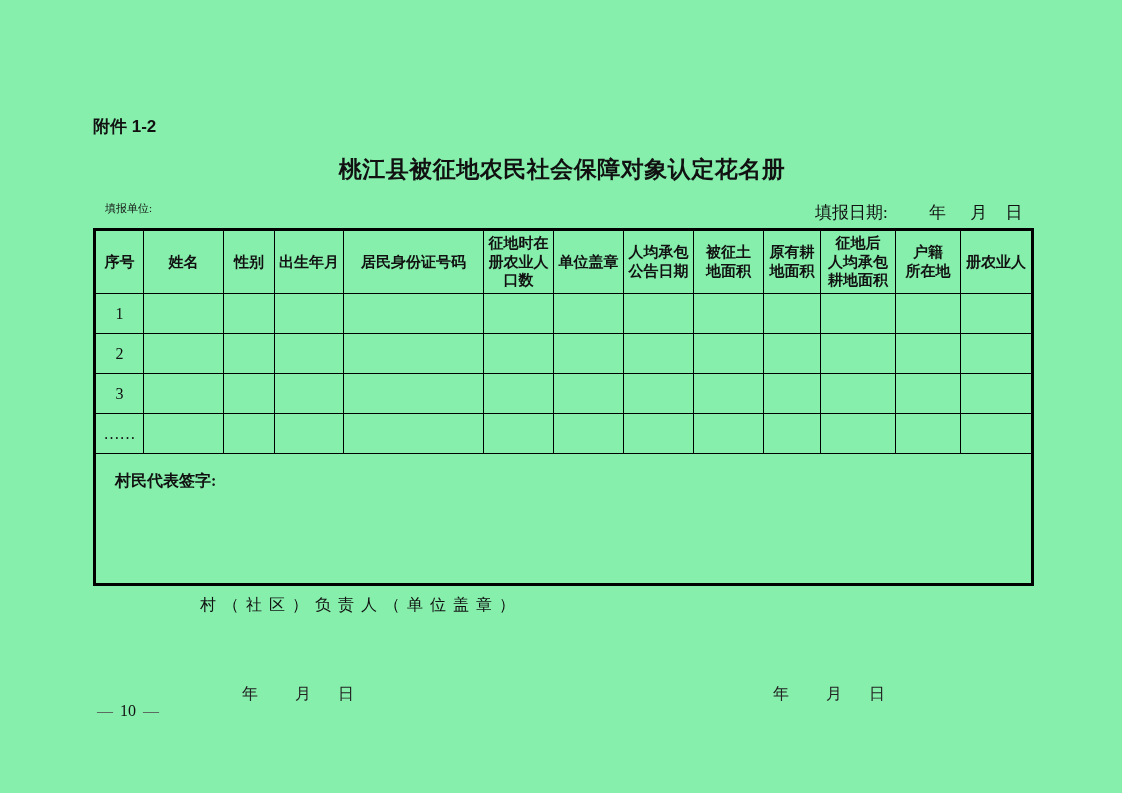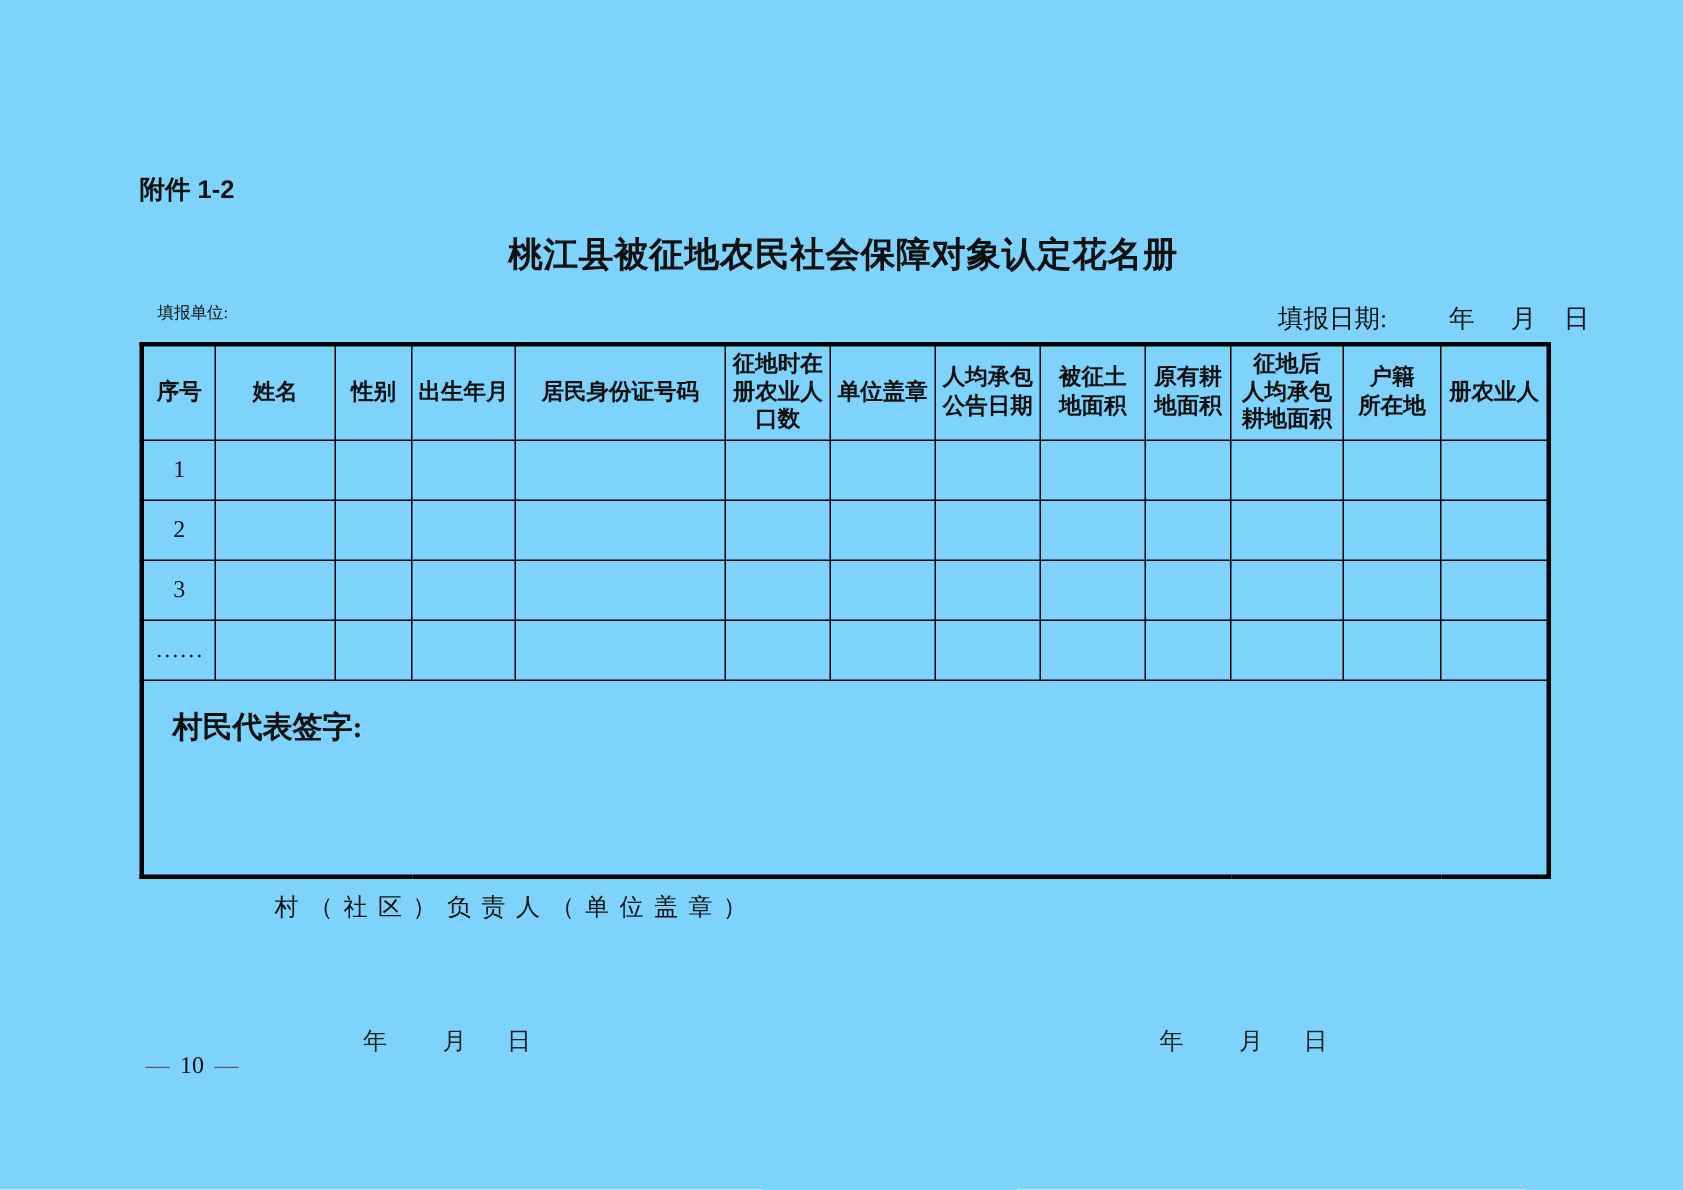--- a/index.html
+++ b/index.html
@@ -1,20 +1,20 @@
 <!DOCTYPE html>
 <html><head>
 <meta charset="utf-8">
 <style>
   html, body { margin: 0; padding: 0; background: #ffffff; }
   .page {
     position: relative;
     width: 1122px;
     height: 793px;
-    background: #7dd3fc;
+    background: #86efac;
     color: #000;
     font-family: "Liberation Serif", serif;
     overflow: hidden;
   }
   .attachment {
     position: absolute;
     left: 93px; top: 115px;
     font-family: "Liberation Sans", sans-serif;
     font-weight: bold;
     font-size: 17px;
@@ -33,21 +33,21 @@
     letter-spacing: 0.5px;
   }
   .meta-unit {
     position: absolute;
     left: 105px; top: 201px;
     font-size: 11px;
     color: #111;
   }
   .meta-date {
     position: absolute;
-    left: 852px; top: 201px;
+    left: 815px; top: 201px;
     font-size: 17px;
     color: #111;
     white-space: nowrap;
   }
   .meta-date .y { margin-left: 37px; }
   .meta-date .m { margin-left: 20px; }
   .meta-date .d { margin-left: 14px; }
 
   table.roster {
     position: absolute;
@@ -81,31 +81,31 @@
     vertical-align: middle;
     color: #111;
   }
   table.roster td.sig-cell {
     height: 112px;
     text-align: left;
     vertical-align: top;
     padding: 17px 0 0 19px;
     font-family: "Liberation Serif", serif;
     font-weight: bold;
-    font-size: 20px;
+    font-size: 16px;
     color: #111;
   }
   .sign-label {
     position: absolute;
     top: 595px;
     font-size: 16px;
     color: #111;
     white-space: nowrap;
   }
-  .sign-left  { left: 183px; letter-spacing: 7px; }
+  .sign-left  { left: 200px; letter-spacing: 7px; }
   .sign-right { left: 672px; letter-spacing: 5px; }
   .date-line {
     position: absolute;
     top: 684px;
     font-size: 16px;
     color: #222;
     white-space: nowrap;
   }
   .date-left  { left: 242px; }
   .date-right { left: 773px; }

